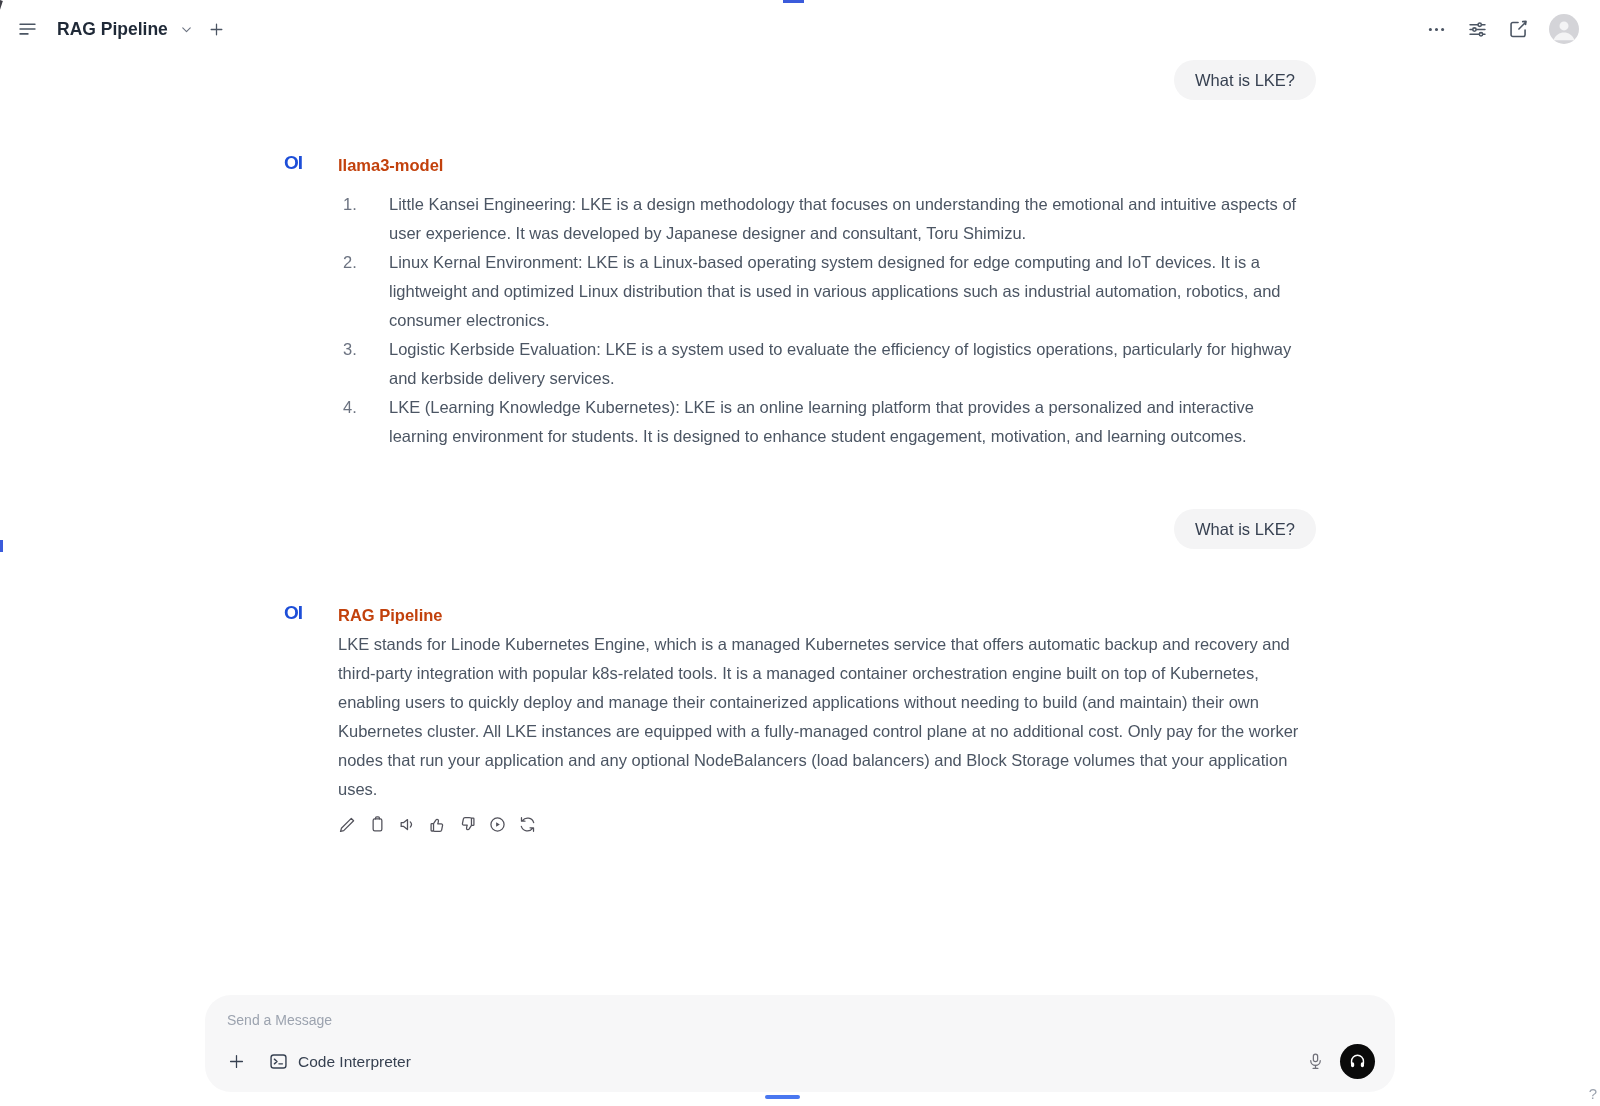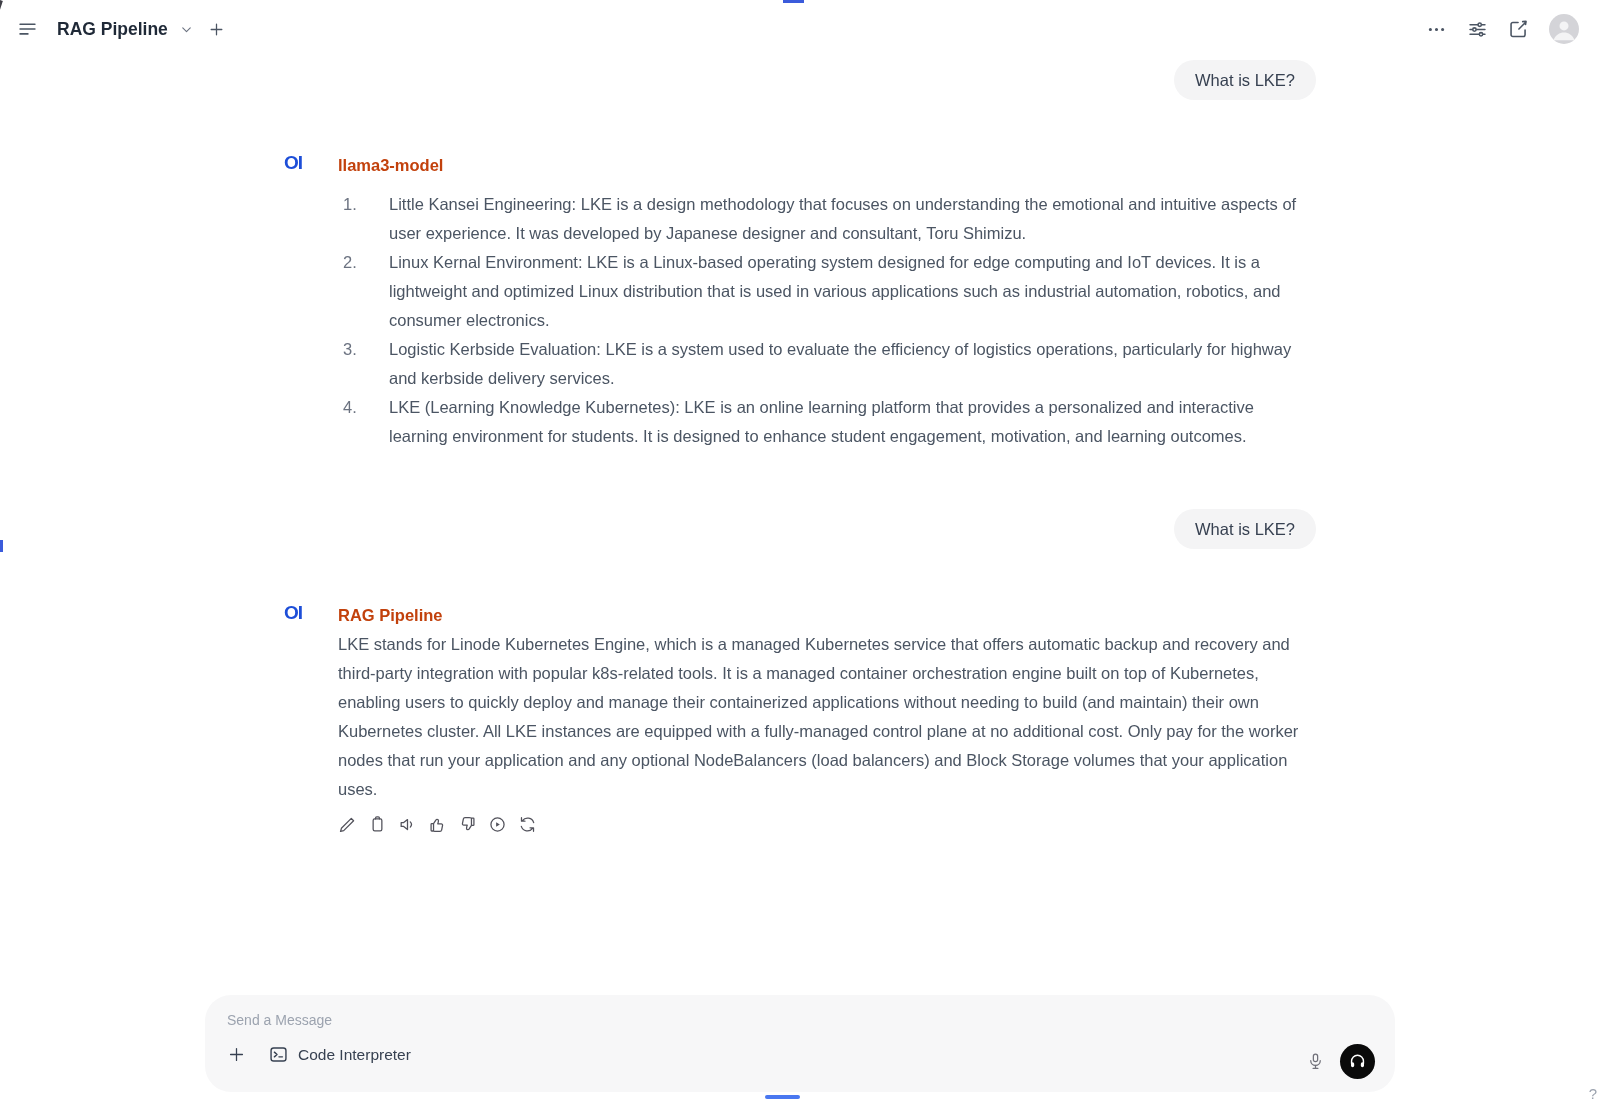--- a/index.html
+++ b/index.html
@@ -70,21 +70,21 @@
     width:1190px; margin:0 auto;
     background:#f7f7f8; border-radius:26px;
     padding:16px 20px 13px 22px;
   }
   .composer-input {
     width:100%; border:none; background:transparent; outline:none;
     font-family:"Liberation Sans", sans-serif;
     font-size:14px; color:#701a75;
   }
   .composer-input::placeholder { color:#9ca3af; opacity:1; }
-  .composer-controls { display:flex; align-items:flex-start; justify-content:space-between; margin-top:15px; }
+  .composer-controls { display:flex; align-items:center; justify-content:space-between; margin-top:15px; }
   .controls-left { display:flex; align-items:center; gap:22px; }
   .ci-toggle { display:flex; align-items:center; gap:9px; background:none; border:none; cursor:pointer; }
   .cicon { width:21px; height:21px; fill:none; stroke:#374151; stroke-width:1.6; stroke-linecap:round; stroke-linejoin:round; }
   .ci-label { font-size:15.5px; color:#374151; }
   .controls-right { display:flex; align-items:center; gap:15px; }
   .mic-icon { width:19px; height:19px; fill:none; stroke:#71717a; stroke-width:1.6; stroke-linecap:round; stroke-linejoin:round; }
   .call-btn {
     width:35px; height:35px; border-radius:50%;
     background:#0a0a0a; border:none; cursor:pointer;
     display:flex; align-items:center; justify-content:center;

